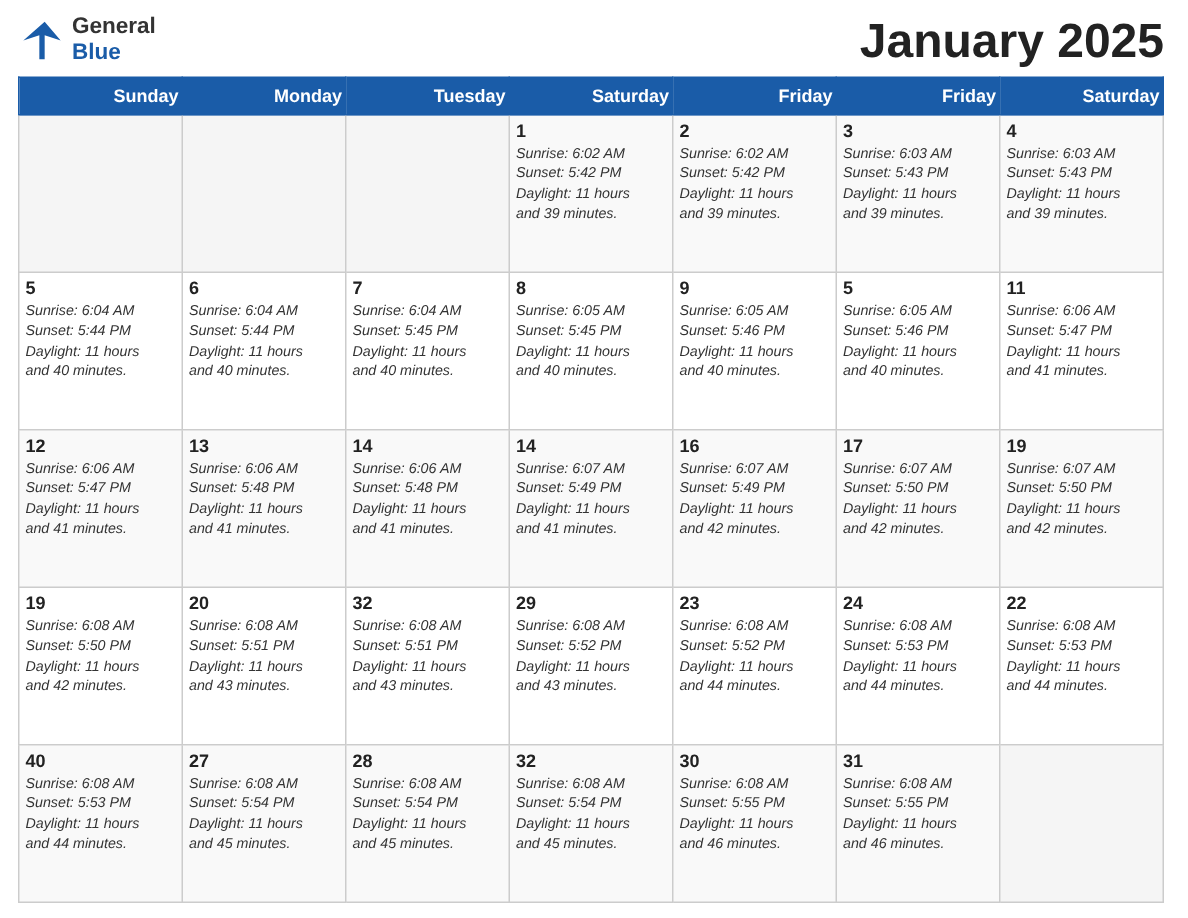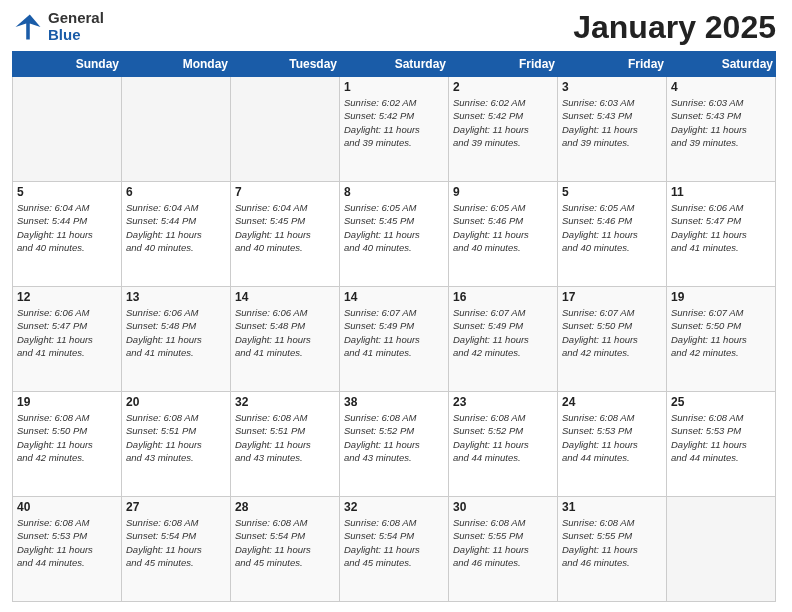--- a/index.html
+++ b/index.html
@@ -227,33 +227,33 @@
           </td>
           <td>
             <div class="day-num">20</div>
             <div class="day-info">Sunrise: 6:08 AM<br>Sunset: 5:51 PM<br>Daylight: 11 hours<br>and 43 minutes.</div>
           </td>
           <td>
             <div class="day-num">32</div>
             <div class="day-info">Sunrise: 6:08 AM<br>Sunset: 5:51 PM<br>Daylight: 11 hours<br>and 43 minutes.</div>
           </td>
           <td>
-            <div class="day-num">38</div>
+            <div class="day-num">29</div>
             <div class="day-info">Sunrise: 6:08 AM<br>Sunset: 5:52 PM<br>Daylight: 11 hours<br>and 43 minutes.</div>
           </td>
           <td>
             <div class="day-num">23</div>
             <div class="day-info">Sunrise: 6:08 AM<br>Sunset: 5:52 PM<br>Daylight: 11 hours<br>and 44 minutes.</div>
           </td>
           <td>
             <div class="day-num">24</div>
             <div class="day-info">Sunrise: 6:08 AM<br>Sunset: 5:53 PM<br>Daylight: 11 hours<br>and 44 minutes.</div>
           </td>
           <td>
-            <div class="day-num">25</div>
+            <div class="day-num">22</div>
             <div class="day-info">Sunrise: 6:08 AM<br>Sunset: 5:53 PM<br>Daylight: 11 hours<br>and 44 minutes.</div>
           </td>
         </tr>
         <tr>
           <td>
             <div class="day-num">40</div>
             <div class="day-info">Sunrise: 6:08 AM<br>Sunset: 5:53 PM<br>Daylight: 11 hours<br>and 44 minutes.</div>
           </td>
           <td>
             <div class="day-num">27</div>

